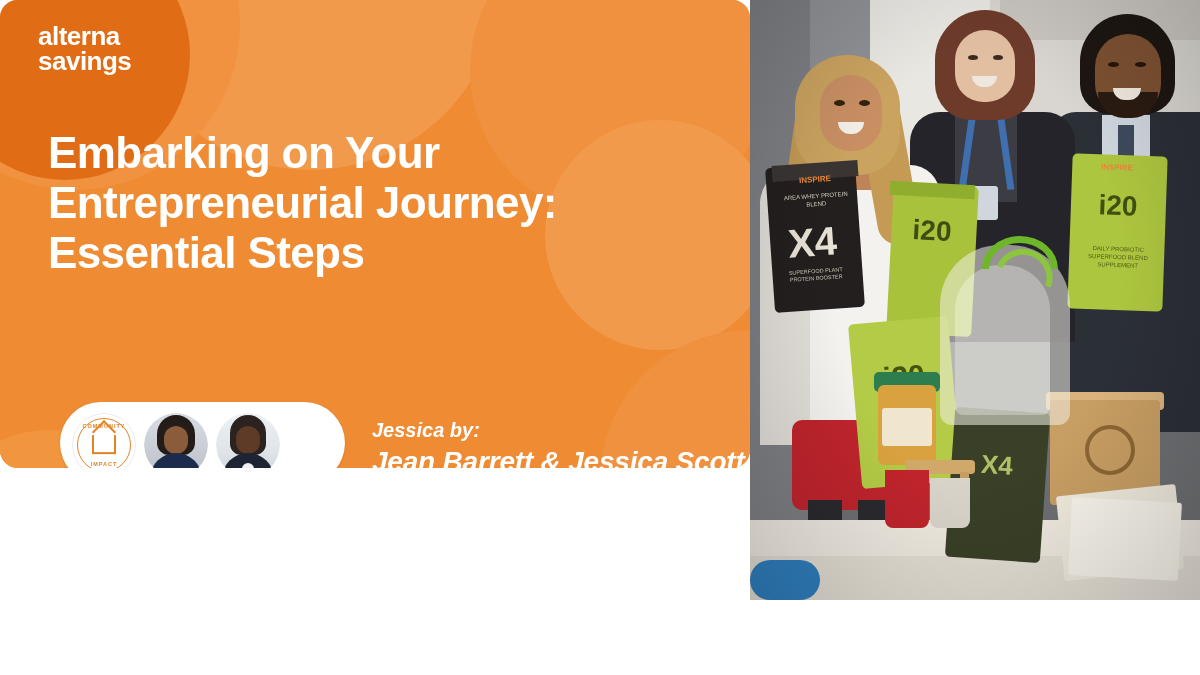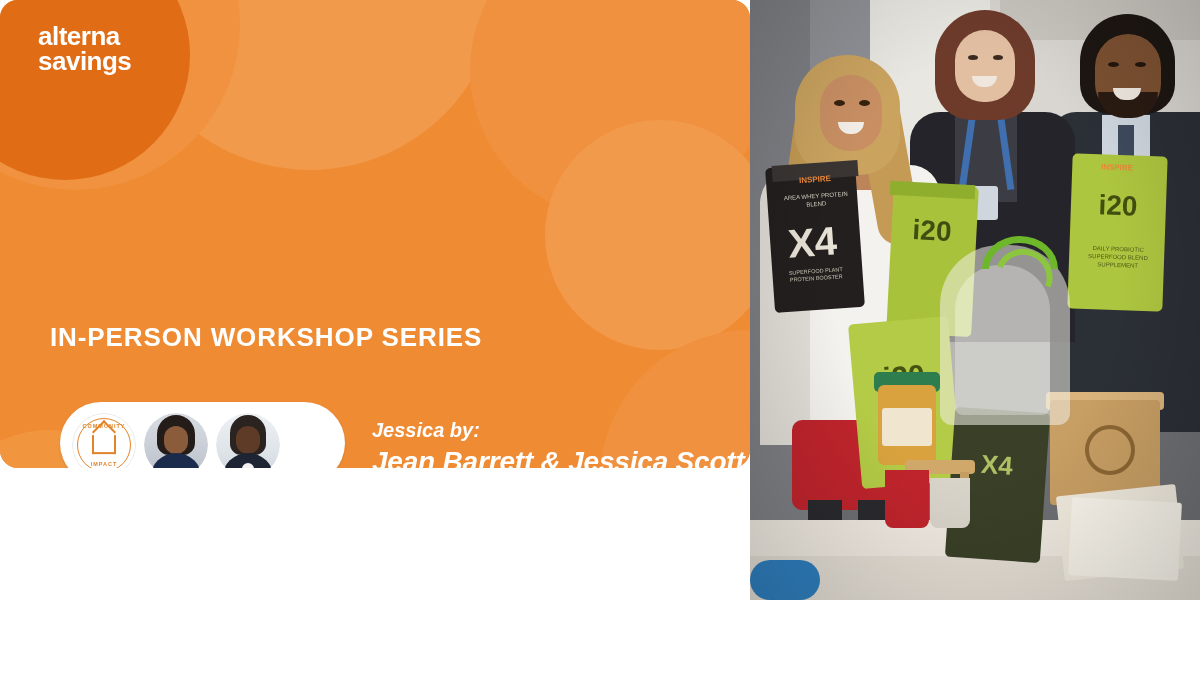--- a/index.html
+++ b/index.html
@@ -339,22 +339,24 @@
     <div class="blob blob-7"></div>
     <div class="blob blob-8"></div>
     <div class="blob blob-1"></div>
     <div class="dark-circle"></div>
 
     <div class="logo">
       <span>alterna</span>
       <span class="l2">savings</span>
     </div>
 
-
-    <div class="subhead">IN-PERSON WORKSHOP SERIES</div>
+    <div class="headline">Embarking on Your
+Entrepreneurial Journey:
+Essential Steps</div>
+
 
     <div class="hosts-pill">
       <div class="avatar avatar-1">
         <div class="ci-logo">
           <div class="ci-ring"></div>
           <div class="ci-house"></div>
           <div class="ci-roof"></div>
           <div class="ci-text-top">COMMUNITY</div>
           <div class="ci-text-bot">IMPACT</div>
         </div>

